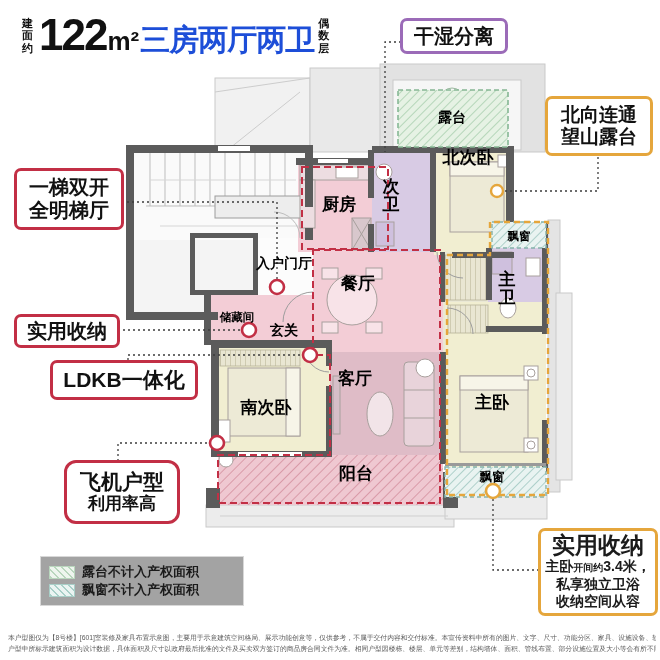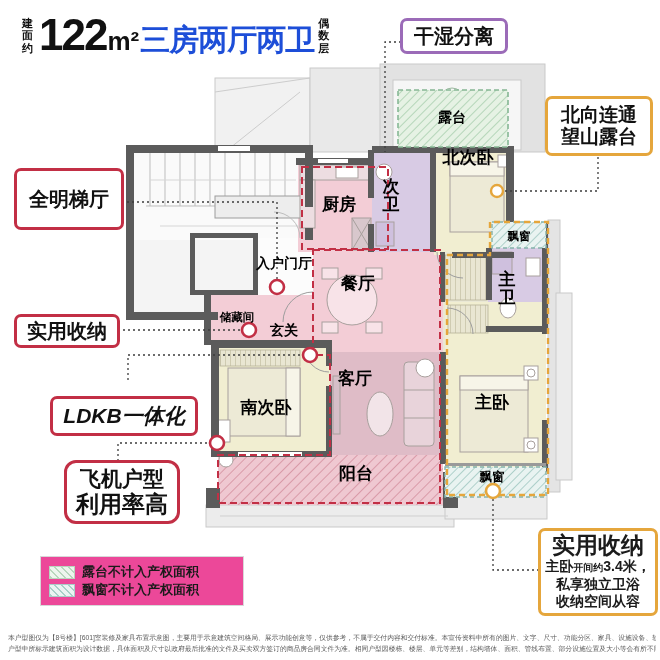--- a/index.html
+++ b/index.html
@@ -21,21 +21,21 @@
   .suite-title{font-size:23px;font-weight:900;line-height:1.1;}
   .suite-line{font-size:14px;font-weight:900;line-height:1.25;white-space:nowrap;}
   .suite-small{font-size:10px;font-weight:700;}
   
   .rlab{position:absolute;transform:translate(-50%,-50%);font-weight:900;color:#000000;
         white-space:nowrap;z-index:20;}
   .rlab.v{white-space:normal;width:1.05em;word-break:break-all;line-height:1.05;text-align:center;}
   .s17{font-size:17px;} .s15{font-size:14px;} .s13{font-size:12.5px;} .s12{font-size:11.5px;}
   
   .legend{position:absolute;left:40px;top:556px;width:186px;border:1px solid #d8d8d8;
-          background:#ec4899;padding:6px 8px;z-index:25;}
+          background:#a3a3a3;padding:6px 8px;z-index:25;}
   .lrow{display:flex;align-items:center;gap:7px;height:18px;}
   .sw{width:24px;height:11px;flex:0 0 24px;}
   .sw.g1{background:repeating-linear-gradient(45deg,#b9d6bd 0 1.5px,#eef5ee 1.5px 5px);border:1px solid #b9d6bd;}
   .sw.g2{background:repeating-linear-gradient(45deg,#a9cfc8 0 1.5px,#ebf4f2 1.5px 5px);border:1px solid #a9cfc8;}
   .sw.g3{background:repeating-linear-gradient(45deg,#e6a4b1 0 1.5px,#fceef1 1.5px 5px);border:1px solid #e6a4b1;}
   .ltxt{font-size:13px;font-weight:900;color:#1b1b1b;white-space:nowrap;}
   
   .disc{position:absolute;left:8px;top:633px;width:648px;font-size:6.8px;color:#5a5a5a;
         line-height:1.6;z-index:25;}
   .disc div{white-space:nowrap;overflow:hidden;}
@@ -276,34 +276,35 @@
 <div class="co purple" style="left:400px;top:18px;width:102px;height:30px;">
   <div class="l" style="font-size:20px;">干湿分离</div>
 </div>
 
 <div class="co orange" style="left:545px;top:96px;width:102px;height:54px;">
   <div class="l" style="font-size:19px;">北向连通</div>
   <div class="l" style="font-size:19px;">望山露台</div>
 </div>
 
 <div class="co red" style="left:14px;top:168px;width:104px;height:56px;">
+  <div class="l" style="font-size:20px;">一梯双开</div>
   <div class="l" style="font-size:20px;">全明梯厅</div>
 </div>
 
 <div class="co red" style="left:14px;top:314px;width:100px;height:28px;font-family:Liberation Serif, serif;">
   <div class="l" style="font-size:20px;">实用收纳</div>
 </div>
 
-<div class="co red" style="left:50px;top:396px;width:142px;height:34px;font-style:italic;">
+<div class="co red" style="left:50px;top:360px;width:142px;height:34px;">
   <div class="l" style="font-size:21px;">LDKB一体化</div>
 </div>
 
 <div class="co red" style="left:64px;top:460px;width:110px;height:58px;border-radius:12px;">
   <div class="l" style="font-size:21px;">飞机户型</div>
-  <div class="l" style="font-size:23px;">利用率高</div>
+  <div class="l" style="font-size:17px;">利用率高</div>
 </div>
 
 <div class="co orange" style="left:538px;top:528px;width:114px;height:82px;">
   <div class="suite-title">实用收纳</div>
   <div class="suite-line">
     <span>主卧</span><span class="suite-small">开间约</span><span>3.4米，</span>
   </div>
   <div class="suite-line">私享独立卫浴</div>
   <div class="suite-line">收纳空间从容</div>
 </div>

